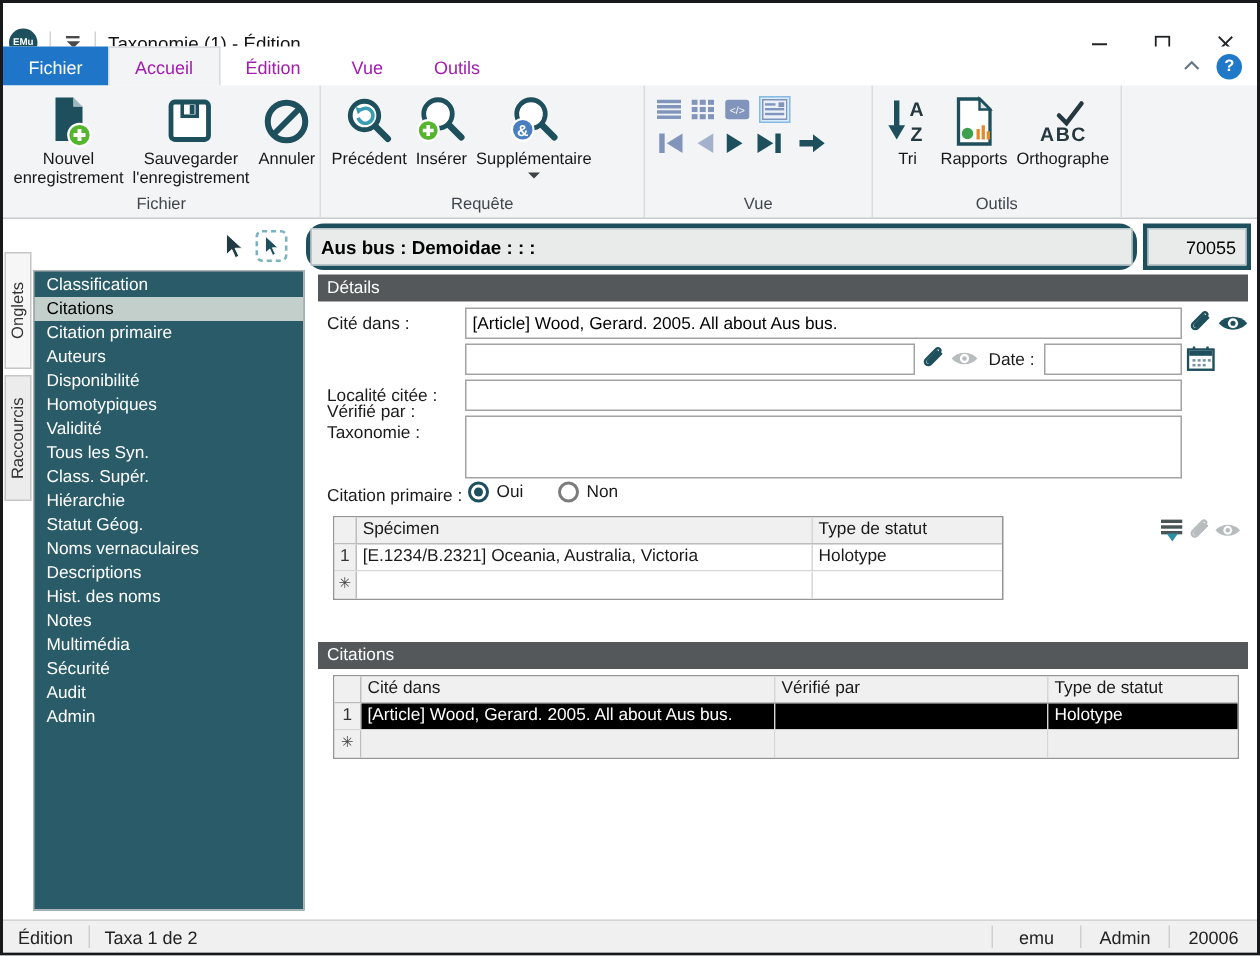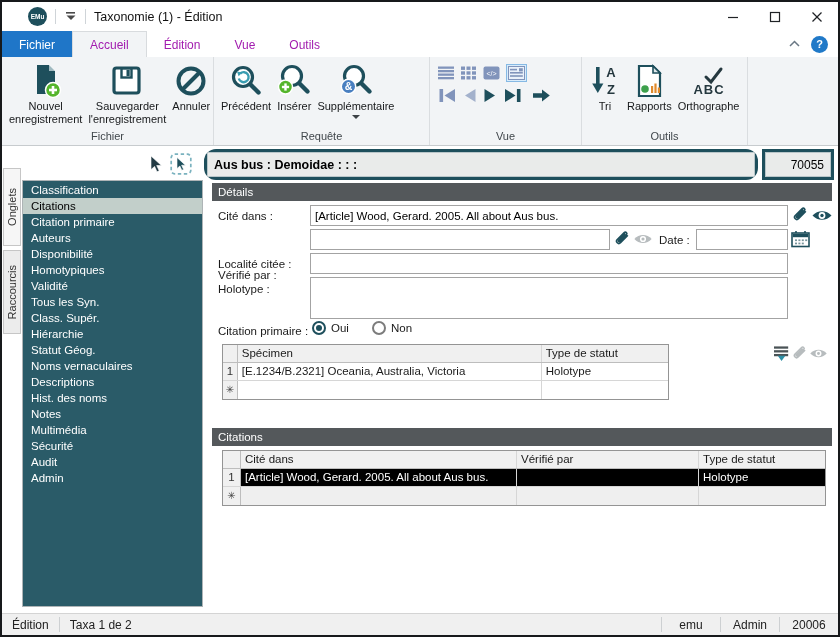--- a/index.html
+++ b/index.html
@@ -5,21 +5,21 @@
   * { box-sizing: border-box; margin: 0; padding: 0; }
   html,body { background:#cfd3d6; }
   body { font-family:"Liberation Sans", sans-serif; }
   .window {
     position:relative; width:840px; height:637px;
     background:#fff; border:2px solid #17191b; overflow:hidden;
     font-size:12px; color:#1a1a1a;
   }
 
   
-  .titlebar { position:absolute; top:0; left:0; right:0; height:29px; background:#fff; display:flex; align-items:center; padding-left:26px; }
+  .titlebar { position:absolute; top:12px; left:0; right:0; height:29px; background:#fff; display:flex; align-items:center; padding-left:4px; }
   .emu-logo { width:19px; height:19px; border-radius:50%; background:#1e4f5c; color:#fff; font-size:6.5px; font-weight:bold; display:flex; align-items:center; justify-content:center; }
   .tb-sep { width:1px; height:15px; background:#cfd4d8; margin:0 8px; }
   .tb-title { font-size:12.5px; color:#111; }
   .win-controls { margin-left:auto; display:flex; height:100%; }
   .win-btn { width:42px; height:100%; display:flex; align-items:center; justify-content:center; }
 
   
   .tabstrip { position:absolute; top:29px; left:0; right:0; height:26px; background:#fff; display:flex; align-items:stretch; }
   .rtab { padding:5px 17px 4px; font-size:12px; color:#a21caf; display:flex; align-items:center; }
   .rtab.backstage { background:#1f76c8; color:#fff; }
@@ -429,21 +429,21 @@
           <rect x="4" y="12.6" width="2" height="1.7"></rect>
           <rect x="7.4" y="12.6" width="2" height="1.7"></rect>
           <rect x="10.8" y="12.6" width="2" height="1.7"></rect>
         </g>
       </svg>
   </div>
 
   <div class="flabel" style="top:256px;">Localité citée :</div>
   <input class="efield" style="left: 308px; top: 251px; width: 478px;" value="">
 
-  <div class="flabel" style="top:281px;">Holotype :</div>
+  <div class="flabel" style="top:281px;">Taxonomie :</div>
   <textarea class="efield" style="left: 308px; top: 275px; width: 478px; height: 42px;"></textarea>
 
   <div class="flabel" style="top:323px;">Citation primaire :</div>
   <div class="radio-row" style="left:310px; top:319px;">
     <div class="radio on"></div>
     <span>Oui</span>
   </div>
   <div class="radio-row" style="left:370px; top:319px;">
     <div class="radio off"></div>
     <span>Non</span>

